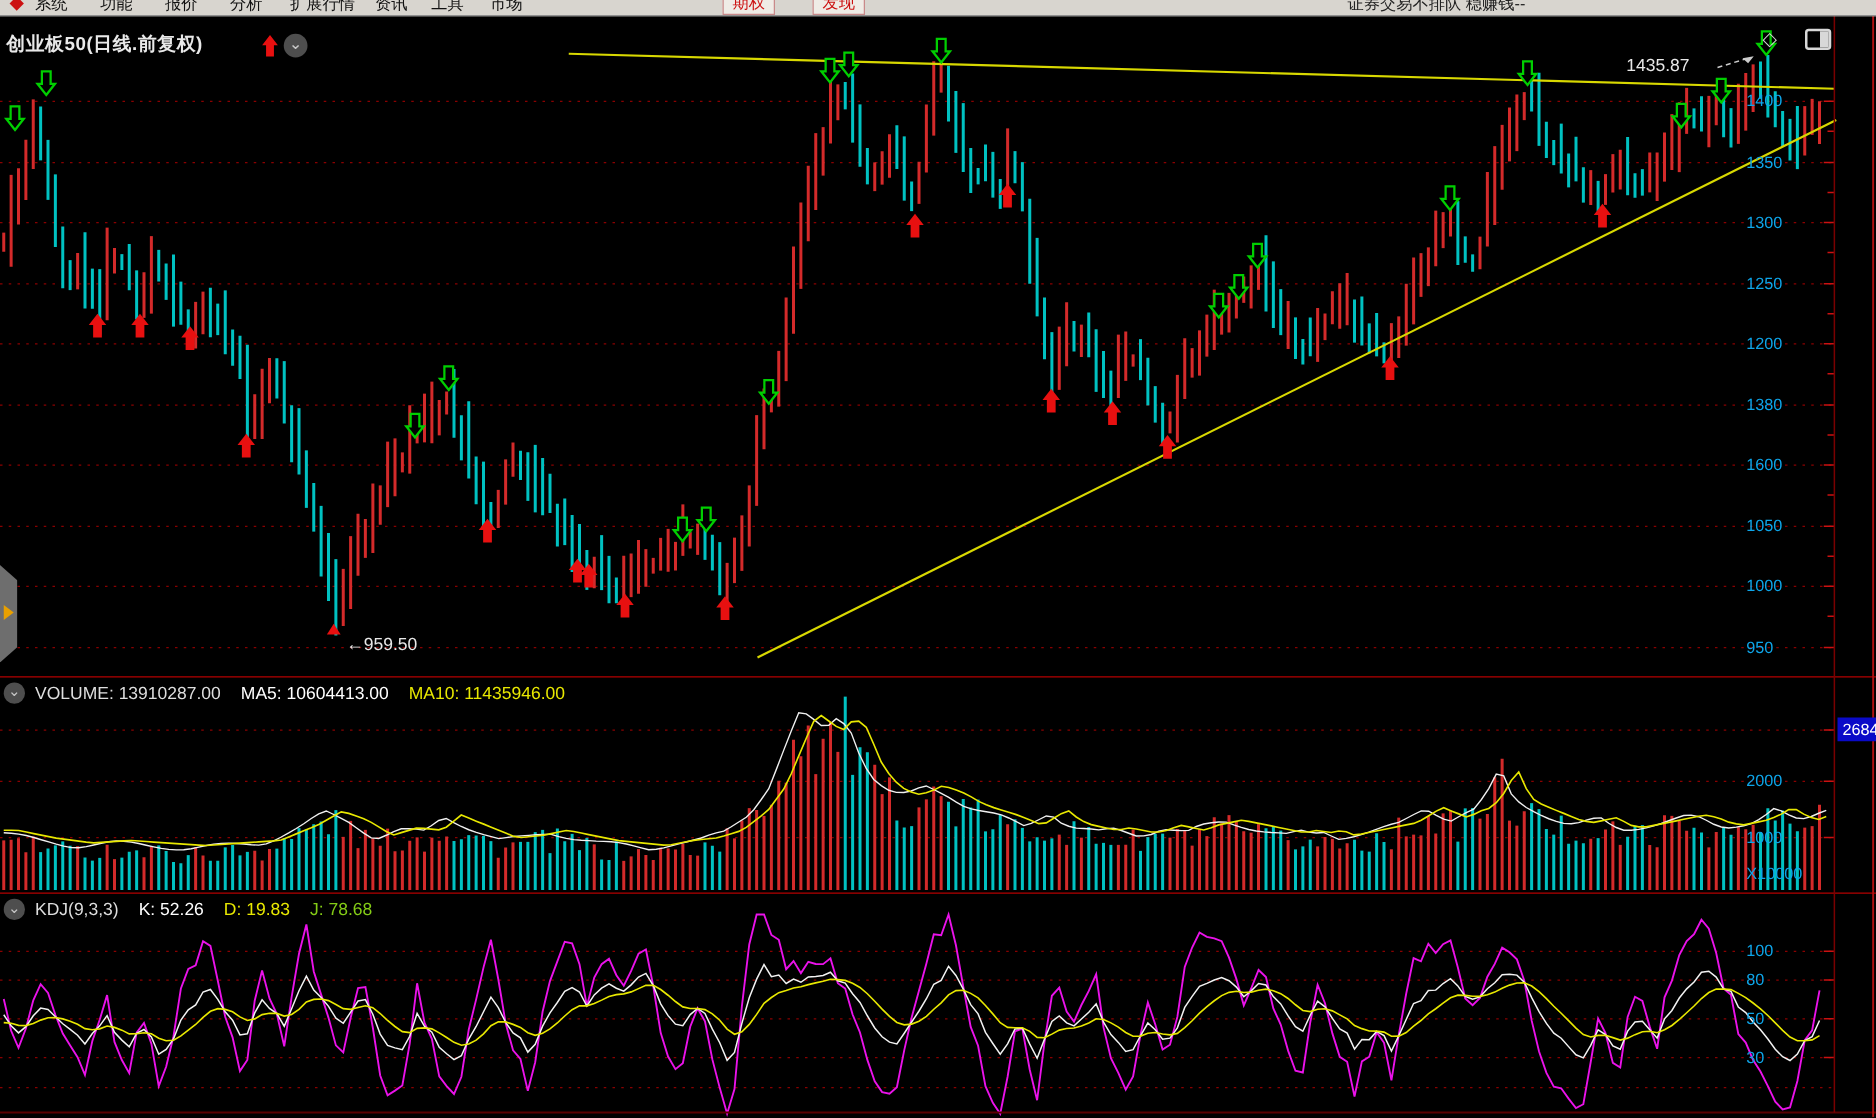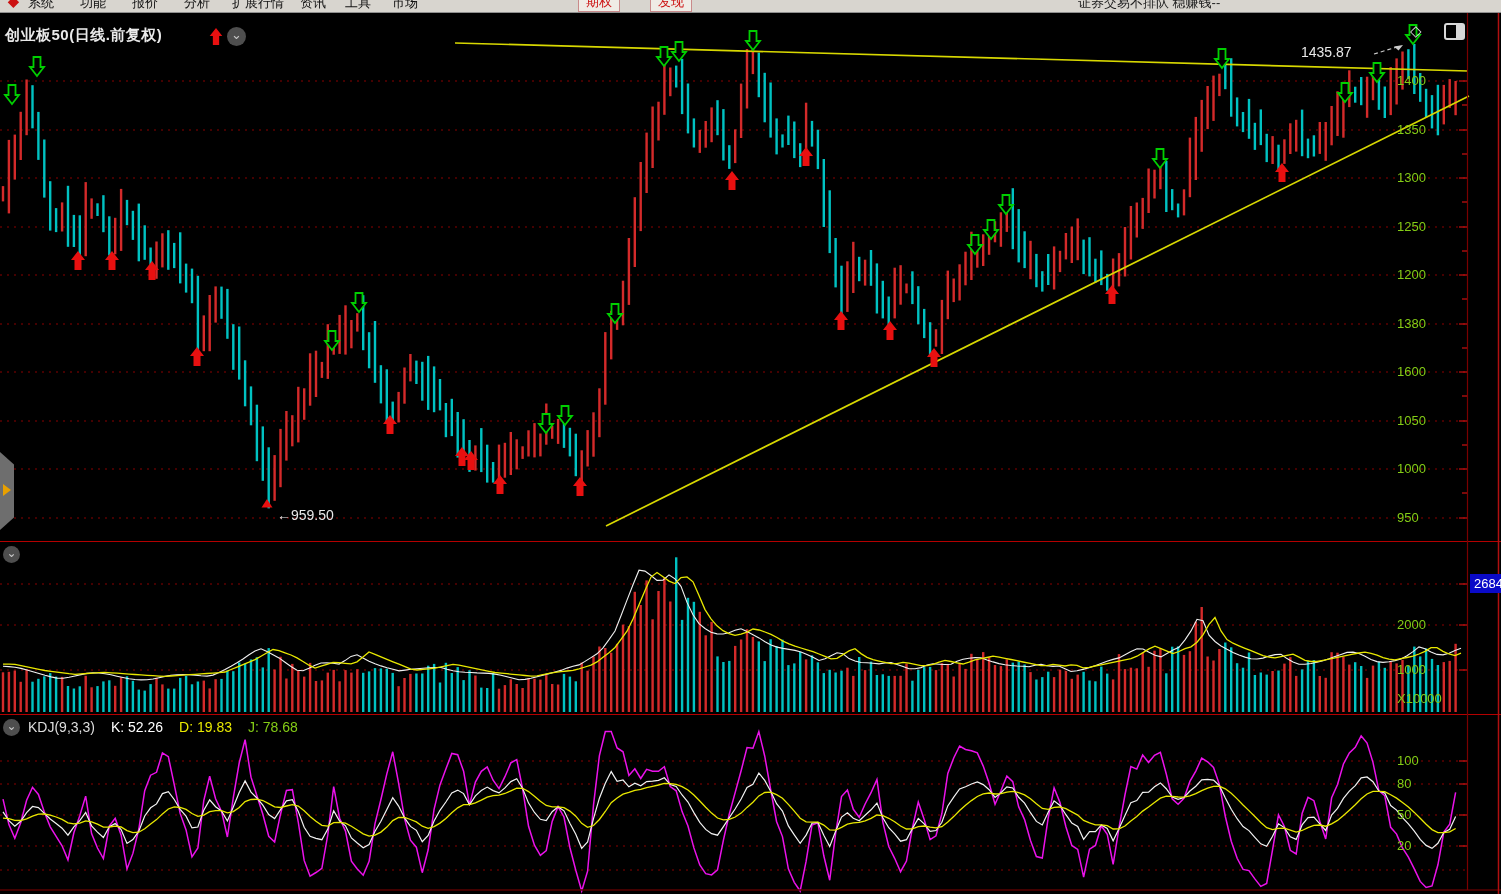--- a/index.html
+++ b/index.html
@@ -13,21 +13,21 @@
   .menu-logo{position:absolute;left:8px;top:-7px;color:#cc1111;font-size:14px;font-weight:bold;}
   .banner{position:absolute;top:-6px;left:1078px;font-size:13px;color:#222;white-space:nowrap;}
   svg.canvas{position:absolute;top:0;left:0;}
   .ovl{position:absolute;white-space:nowrap;}
   .title-text{font-size:15px;color:#e9e9e9;letter-spacing:0.5px;font-weight:bold;}
   .cbtn{position:absolute;width:19px;height:19px;border-radius:50%;background:#4e4e4e;
         color:#c9c9c9;text-align:center;line-height:16px;font-size:13px;}
   .cbtn.small{width:17px;height:17px;line-height:14px;font-size:12px;}
   .hdr-row{position:absolute;display:flex;gap:16px;font-size:14px;}
   .t-white{color:#dedede;} .t-bright{color:#fff;} .t-yellow{color:#e8e800;} .t-magenta{color:#84cc16;}
-  .axis-label{position:absolute;left:1397px;font-size:13px;color:#84cc16;}
+  .axis-label{position:absolute;left:1397px;font-size:13px;color:#0ea5e9;}
   .badge{position:absolute;left:1470px;background:#0a0ac8;color:#fff;font-size:13px;
          padding:2px 3px 2px 4px;}
   .anno{font-size:14px;color:#e8e8e8;}
   .icon-diamond{font-size:15px;color:#d8d8d8;}
   .panel-icon{position:absolute;width:17px;height:13px;border:2px solid #d8d8d8;border-radius:3px;}
   .panel-icon .fill{position:absolute;right:0;top:0;width:7px;height:13px;background:#d8d8d8;}
   .expander{position:absolute;left:0;top:452px;width:14px;height:78px;background:#6e6e6e;
             clip-path:polygon(0 0,100% 16%,100% 84%,0 100%);}
   .expander .tri{position:absolute;left:3px;top:32px;width:0;height:0;
                  border-left:8px solid #e8a000;border-top:6px solid transparent;
@@ -654,20 +654,25 @@
 
   <div class="ovl icon-diamond" style="left:1410px;top:22px;">◇</div>
   <div class="panel-icon" style="left:1444px;top:23px;">
       <span class="fill"></span>
     </div>
 
   <div class="ovl anno" style="left:1301px;top:44px;">1435.87</div>
   <div class="ovl anno" style="left:277px;top:507px;">←959.50</div>
 
   <div class="cbtn small" style="left:3px;top:546px;">⌄</div>
+  <div class="hdr-row" style="left:28px;top:546px;">
+    <span class="t-white">VOLUME: 13910287.00</span>
+    <span class="t-bright">MA5: 10604413.00</span>
+    <span class="t-yellow">MA10: 11435946.00</span>
+  </div>
 
   <div class="cbtn small" style="left:3px;top:719px;">⌄</div>
   <div class="hdr-row" style="left:28px;top:719px;">
     <span class="t-white">KDJ(9,3,3)</span>
     <span class="t-bright">K: 52.26</span>
     <span class="t-yellow">D: 19.83</span>
     <span class="t-magenta">J: 78.68</span>
   </div>
 
   <div id="axis-layer">
@@ -679,21 +684,21 @@
       <div class="axis-label" style="top: 316px;">1380</div>
       <div class="axis-label" style="top: 364px;">1600</div>
       <div class="axis-label" style="top: 413px;">1050</div>
       <div class="axis-label" style="top: 461px;">1000</div>
       <div class="axis-label" style="top: 510px;">950</div>
       <div class="axis-label" style="top: 617px;">2000</div>
       <div class="axis-label" style="top: 662px;">1000</div>
       <div class="axis-label" style="top: 753px;">100</div>
       <div class="axis-label" style="top: 776px;">80</div>
       <div class="axis-label" style="top: 807px;">50</div>
-      <div class="axis-label" style="top: 838px;">20</div>
+      <div class="axis-label" style="top: 838px;">30</div>
     </div>
   <div class="badge" style="top:574px;">2684</div>
   <div class="axis-label" style="top:691px;">X10000</div>
 
   <div class="expander">
     <span class="tri"></span>
   </div>
 
 </div>
 

